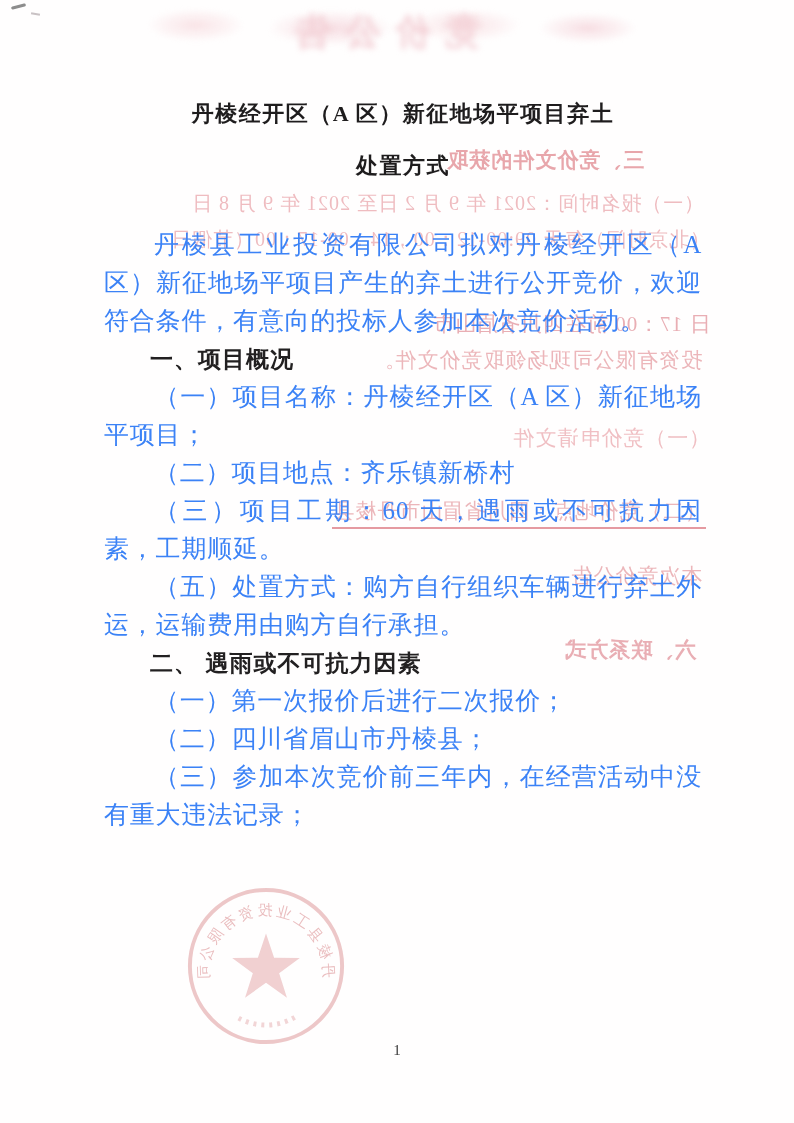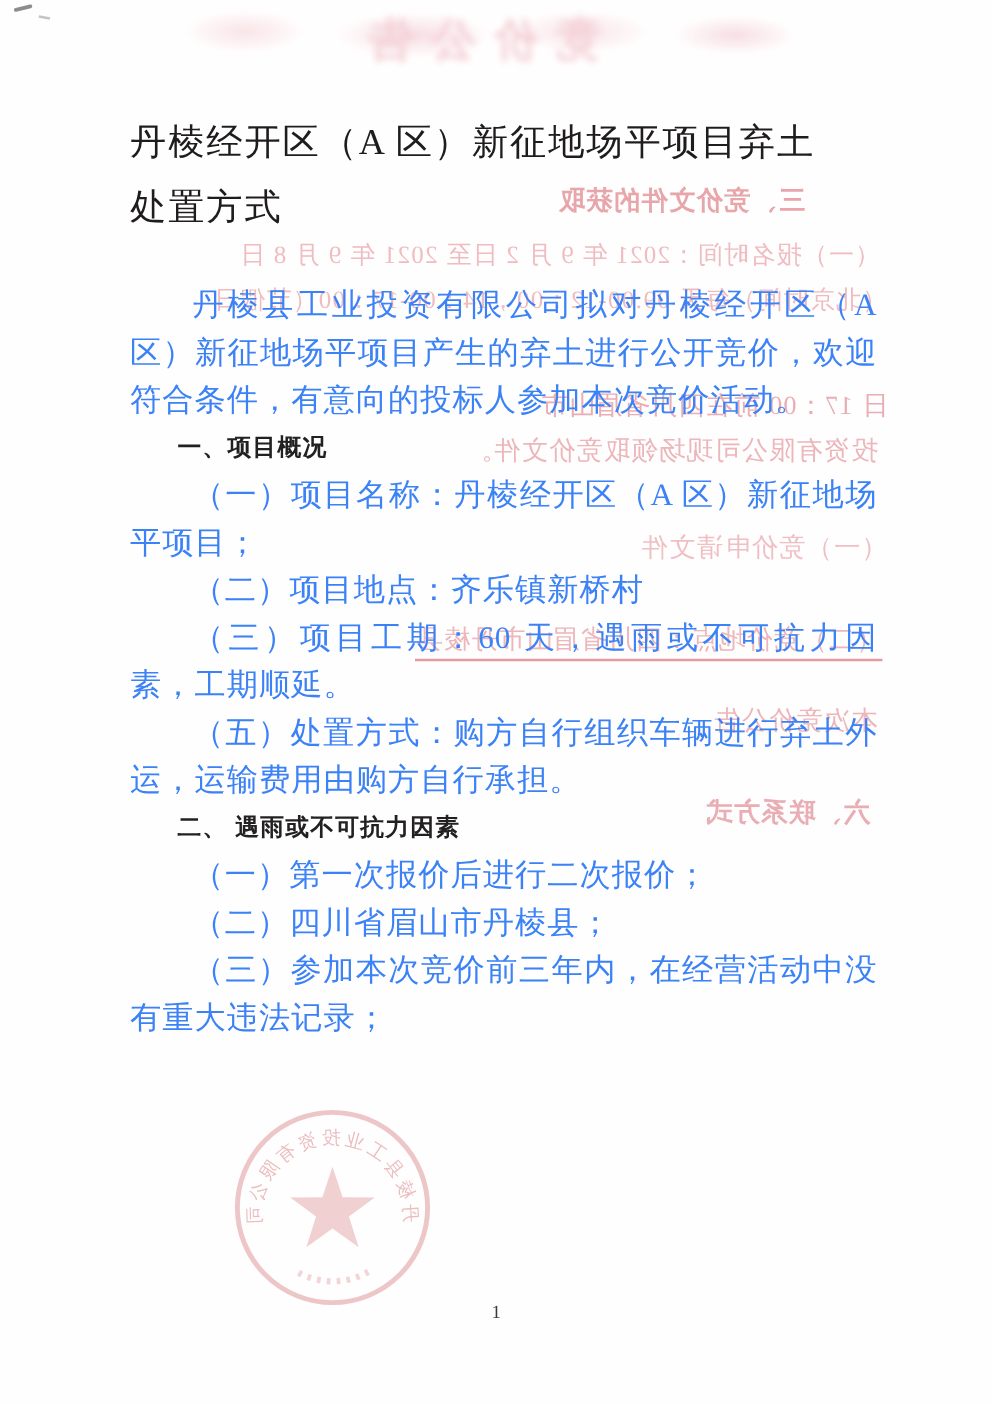--- a/index.html
+++ b/index.html
@@ -35,30 +35,30 @@
   .bl5{top:424px;right:84px;color:#f0bfc3;}
   .bl6{top:497px;right:88px;color:#ecb6ba;border-bottom:2px solid #e59aa1;padding-bottom:2px;}
   .bl7{top:562px;right:92px;color:#ecb6ba;}
   .bl8{top:636px;right:98px;color:#e9aeb4;font-weight:bold;font-family:"Liberation Sans",sans-serif;}
   
   .corner-mark-a{position:absolute;top:5px;left:11px;width:15px;height:3px;background:#8d8d8d;transform:rotate(-14deg);border-radius:2px;}
   .corner-mark-b{position:absolute;top:13px;left:31px;width:9px;height:2px;background:#c9c2c4;transform:rotate(10deg);}
   
   .content{position:absolute;left:104px;top:88px;width:598px;z-index:2;color:#343234;}
   .doc-title{
-    margin:0 0 34px 0;text-align:left;font-weight:normal;color:#1e1c1d;
-    font-size:29px;line-height:52px;letter-spacing:1.5px;
+    margin:0 0 34px 0;text-align:center;font-weight:bold;color:#1e1c1d;
+    font-size:22px;line-height:52px;letter-spacing:1.5px;
     font-family:"Liberation Serif","DejaVu Serif",serif;
   }
   .para{
     margin:0;text-indent:2em;font-size:25px;line-height:38px;
     letter-spacing:0.8px;text-align:justify;color:#3b82f6;
   }
   .sec-heading{
-    margin:0;text-indent:2em;font-size:19px;line-height:38px;letter-spacing:1px;
+    margin:0;text-indent:2em;font-size:23px;line-height:38px;letter-spacing:1px;
     font-weight:bold;color:#222021;font-family:"Liberation Sans","DejaVu Sans",sans-serif;
   }
   
   .stamp{
     position:absolute;left:182px;top:882px;width:168px;height:168px;z-index:3;
     transform:scaleX(-1);opacity:0.62;mix-blend-mode:multiply;pointer-events:none;
   }
   
   .page-number{
     position:absolute;top:1042px;left:0;width:794px;text-align:center;

